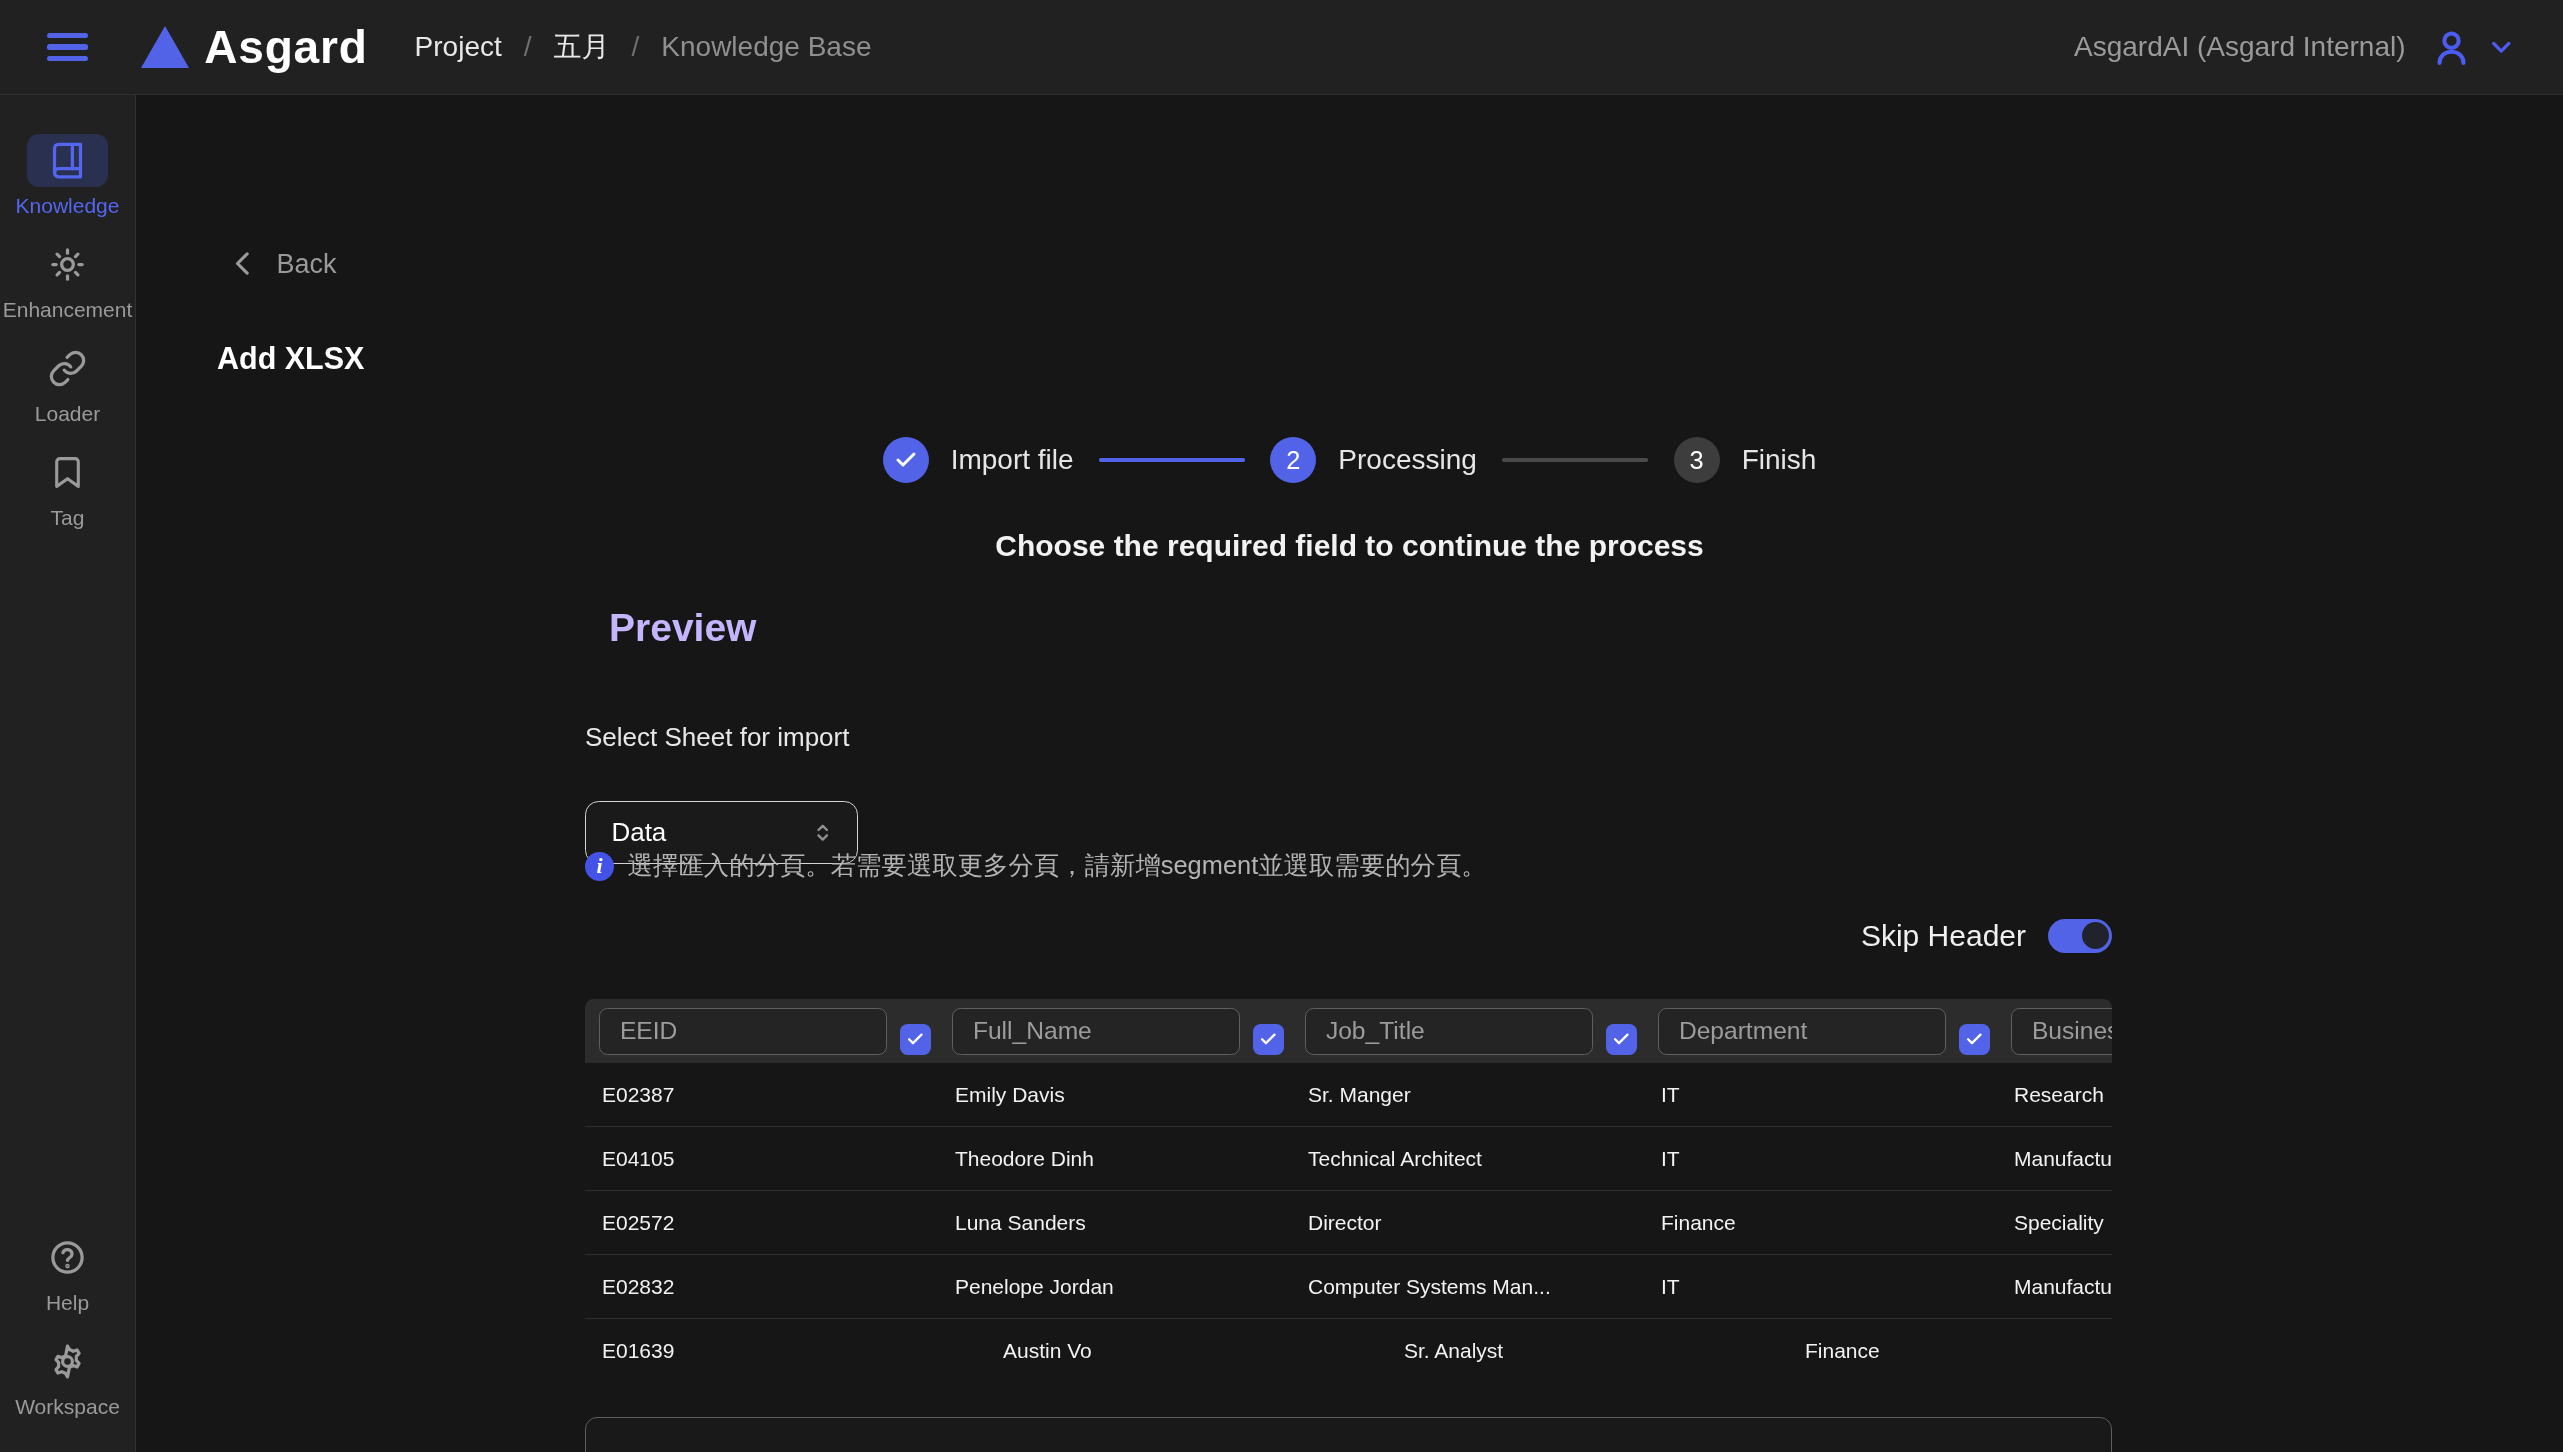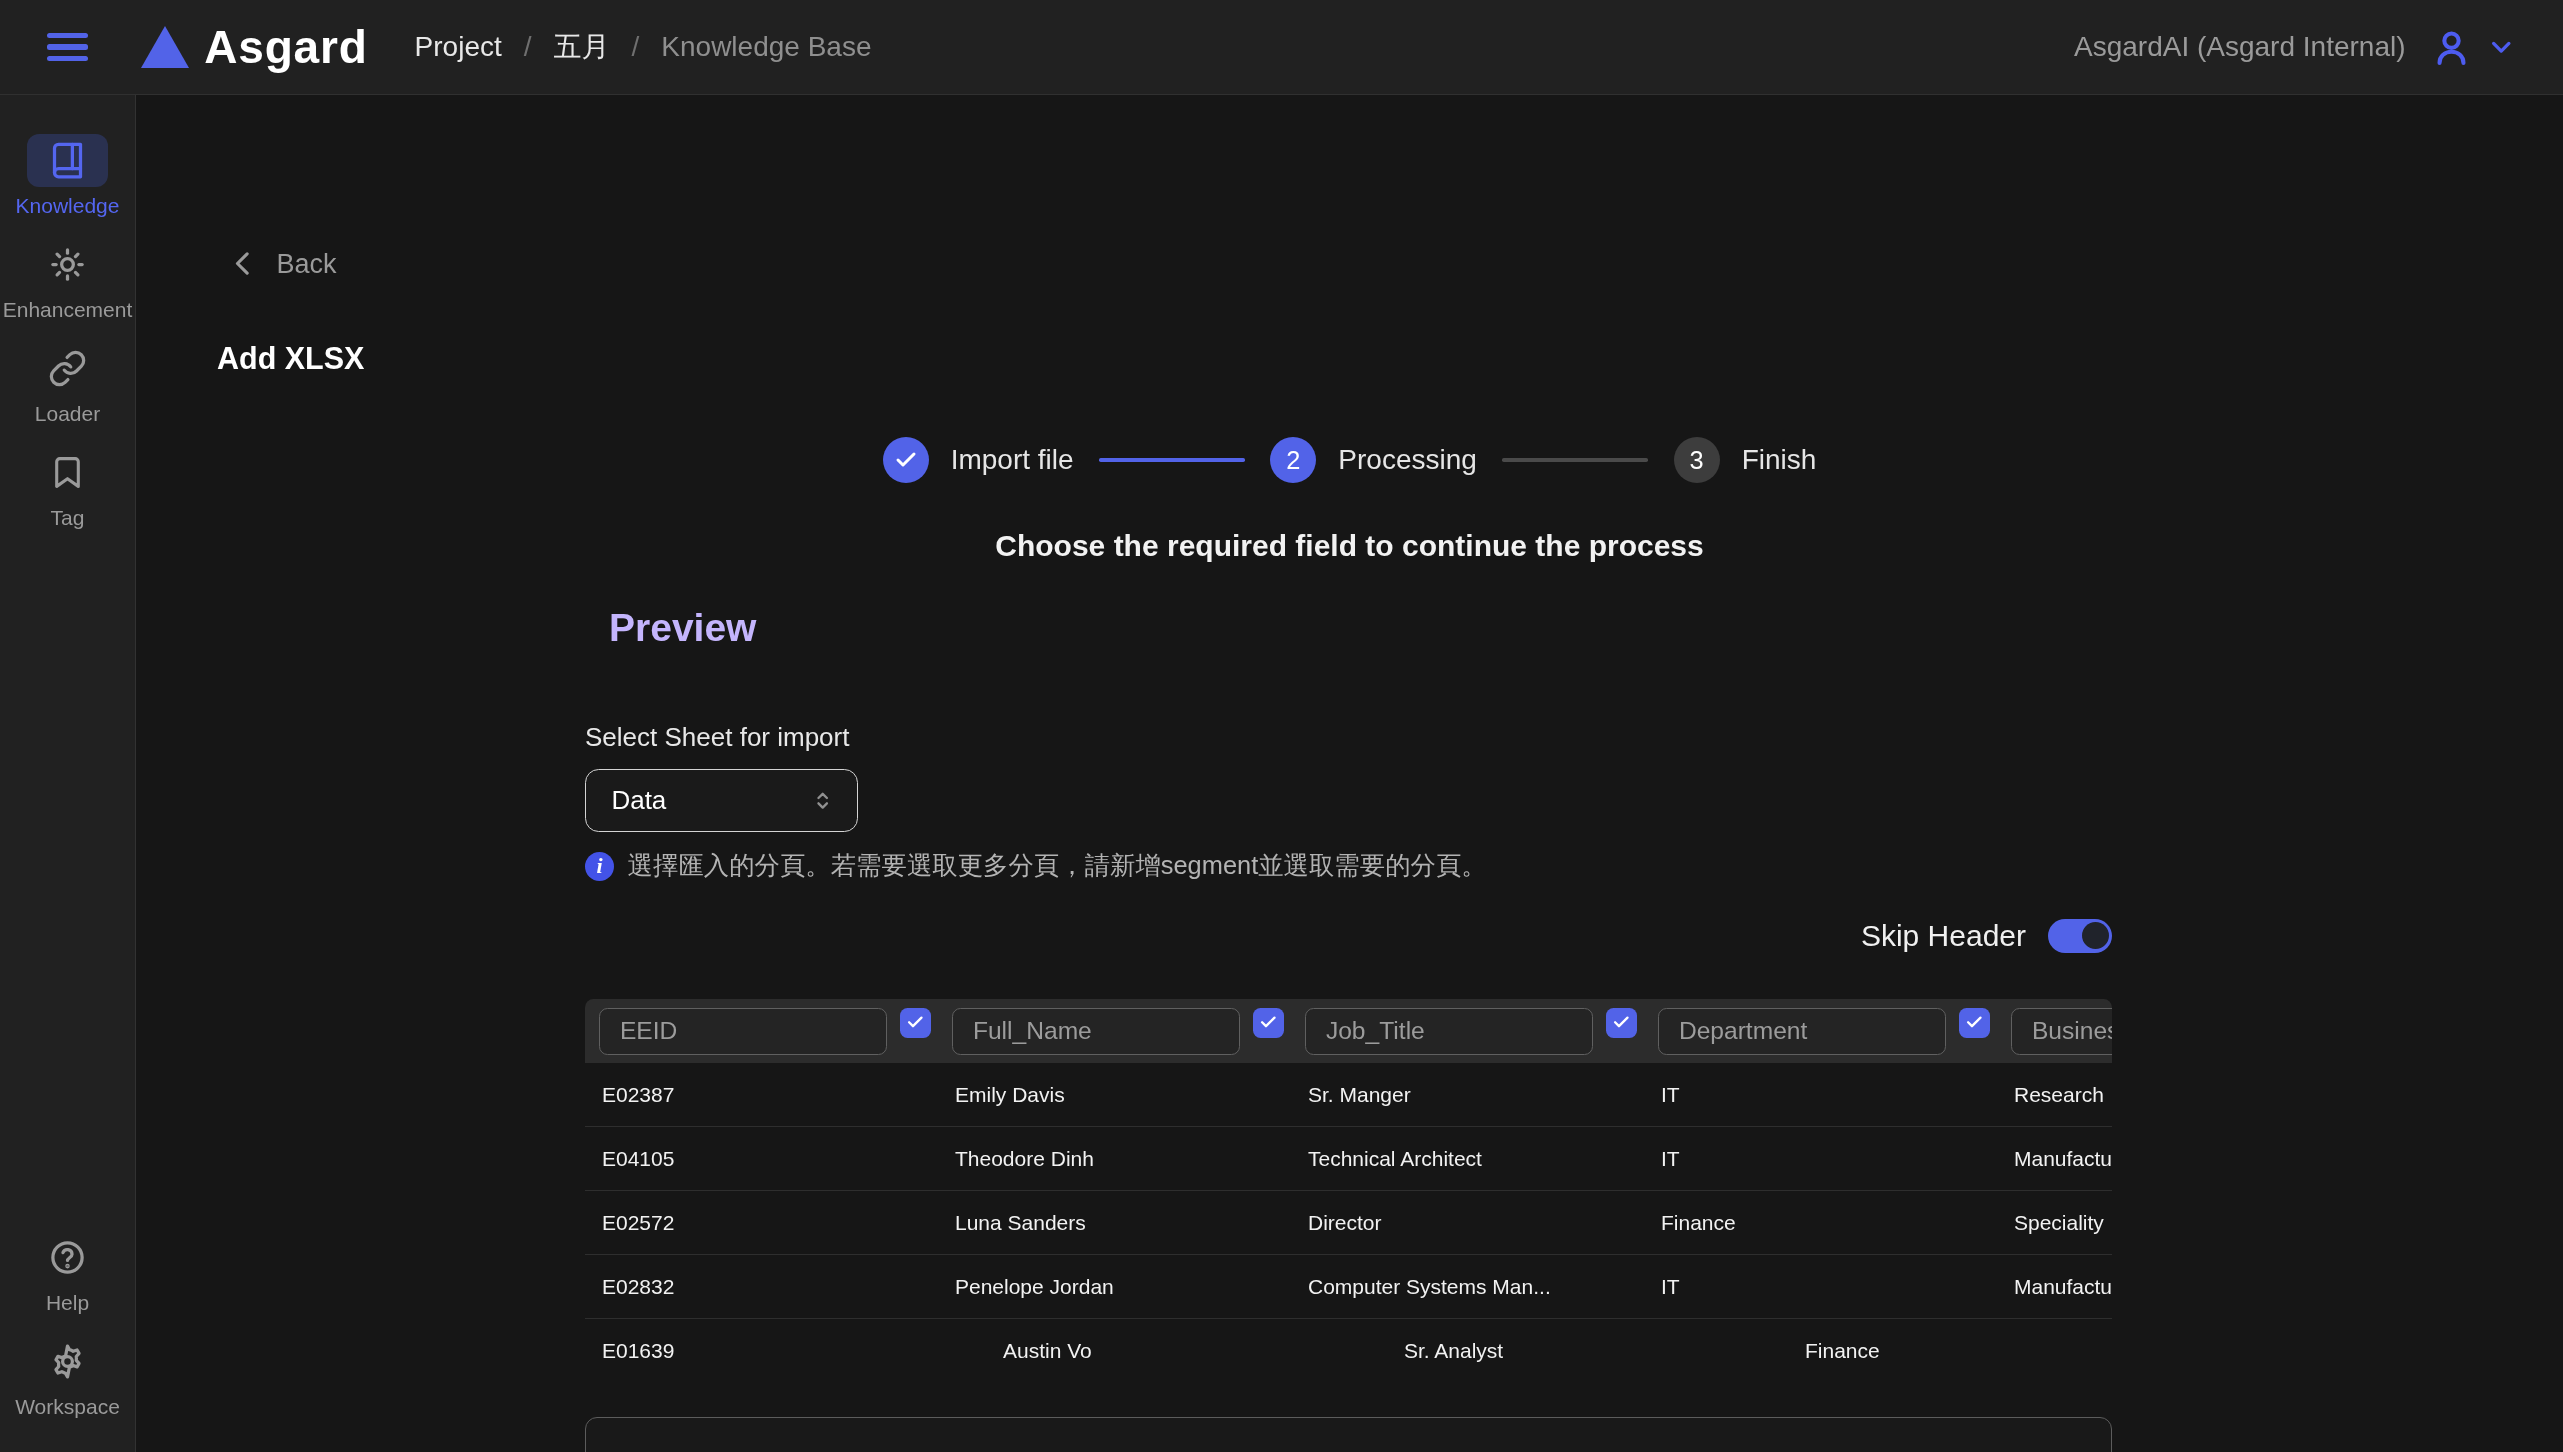--- a/index.html
+++ b/index.html
@@ -72,21 +72,21 @@
   .step-line.blue { background:#5263e8; }
   .step-line.gray { background:#4a4a4a; }
 
   .main-heading { position:absolute; top:434px; left:0; width:100%; text-align:center; font-size:30px; font-weight:bold; color:#f2f2f2; }
 
   .content { position:absolute; left:449px; top:0; width:1527px; }
   .preview-title { position:absolute; top:511px; font-size:39px; font-weight:bold; color:#c4b5fd;margin-left:24px; }
   .sheet-label { position:absolute; top:627px; font-size:26px; color:#e8e8e8; }
 
   .select-box {
-    position:absolute; top:674px; left:0; width:273px; height:63px;
+    position:absolute; top:706px; left:0; width:273px; height:63px;
     border:1.7px solid #d4d4d4; border-radius:13.6px;
     display:flex; align-items:center; padding:0 22px 0 25.4px;
     cursor:pointer; background:#1a1a1a;
   }
   .select-value { font-size:26px; color:#ffffff; flex:1; }
 
   .hint-row { position:absolute; display:flex; align-items:center; gap:13.6px; }
   .hint-1 { top:754px; }
   .info-icon {
     width:29px; height:29px; border-radius:50%; background:#4353e8; flex:none;
@@ -95,21 +95,21 @@
   }
   .hint-text { font-size:25.4px; color:#b3b3b3; }
 
   .skip-row { position:absolute; top:824px; left:0; width:1527px; display:flex; justify-content:flex-end; align-items:center; gap:22px; }
   .skip-label { font-size:30px; color:#f0f0f0; }
   .toggle { width:64px; height:34px; border-radius:17px; background:#5263e8; position:relative; cursor:pointer; }
   .toggle-knob { position:absolute; top:3.4px; right:3.4px; width:27px; height:27px; border-radius:50%; background:#20232b; }
 
   .table-wrap { position:absolute; top:904px; left:0; width:1527px; overflow:hidden; border-radius:8.5px 8.5px 0 0; }
   .thead { height:64px; min-width:1780px; background:#2c2c2c; display:flex; align-items:center; padding-left:13.6px; }
-  .th-cell { width:353px; flex:none; display:flex; align-items:flex-start; gap:13.6px; }
+  .th-cell { width:353px; flex:none; display:flex; align-items:flex-end; gap:13.6px; }
   .th-box {
     width:288px; height:47px; border:0.8px solid #606060; border-radius:8.5px; background:#242424;
     display:flex; align-items:center; padding:0 20.3px; font-size:24.6px; color:#9c9c9c;
     white-space:nowrap; overflow:hidden;
   }
   .checkbox {
     width:30.5px; height:30.5px; border-radius:7.6px; background:#5263e8; flex:none;
     display:flex; align-items:center; justify-content:center; cursor:pointer;
   }
   .trow { height:64px; min-width:1780px; display:flex; align-items:center; padding-left:13.6px; border-bottom:0.8px solid #2e2e2e; }

